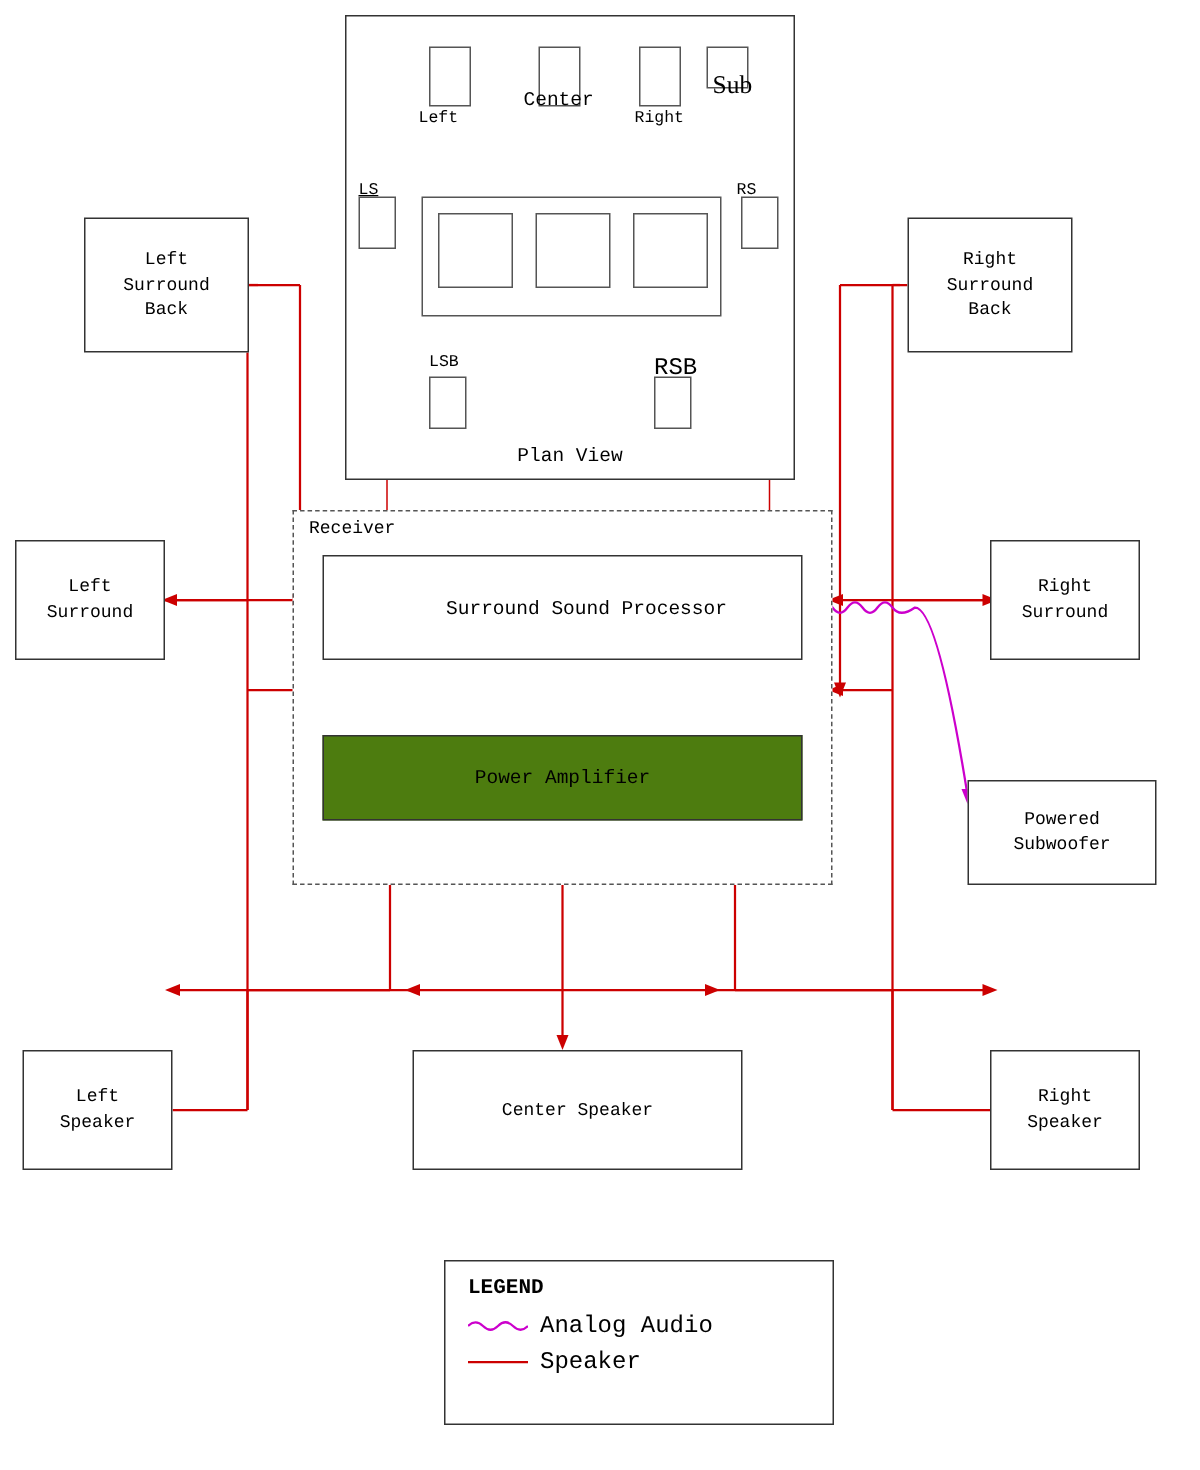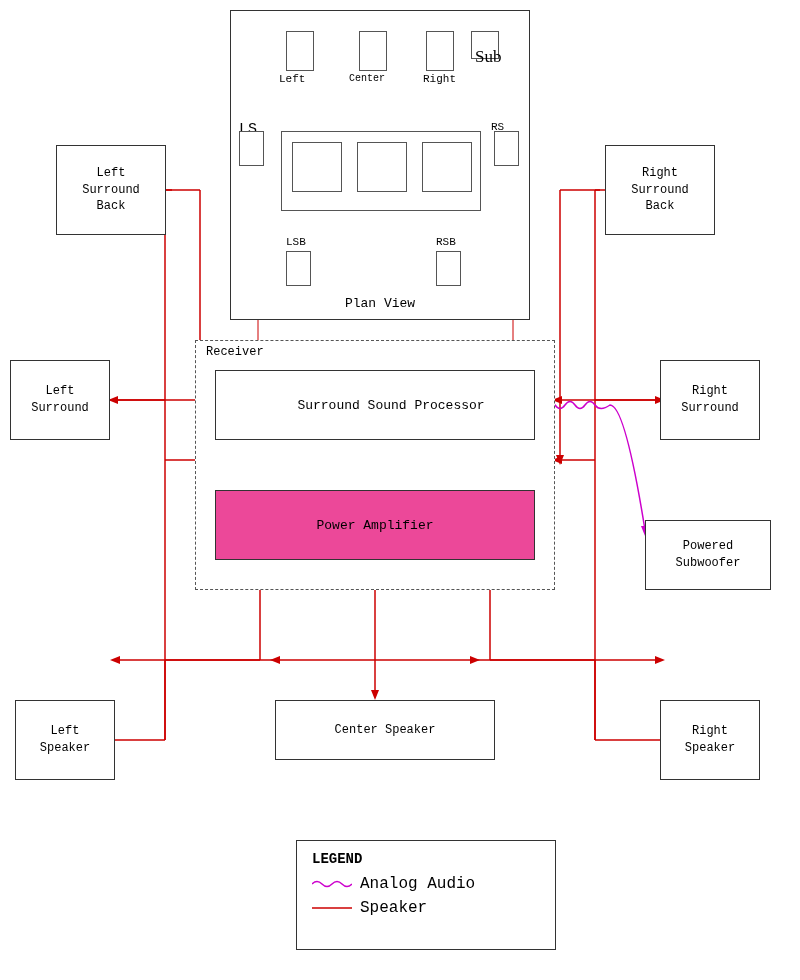--- a/index.html
+++ b/index.html
@@ -87,36 +87,36 @@
       align-items: center;
       justify-content: center;
       font-size: 13px;
       padding-left: 32px;
     }
     
     .pamp-box {
       position: absolute;
       top: 490px; left: 215px;
       width: 320px;
-      height: 70px;
-      border: 1.5px solid #333;
-      background: #ec4899;
+      height: 57px;
+      border: 1.5px solid #333;
+      background: #4d7c0f;
       display: flex;
       align-items: center;
       justify-content: center;
       font-size: 13px;
     }
     
     .lsb-box { top: 145px; left: 56px; width: 110px; height: 90px; }
     .rsb-box { top: 145px; left: 605px; width: 110px; height: 90px; }
     .ls-box  { top: 360px; left: 10px; width: 100px; height: 80px; }
     .rs-box  { top: 360px; left: 660px; width: 100px; height: 80px; }
     .lspk-box { top: 700px; left: 15px; width: 100px; height: 80px; }
     .rspk-box { top: 700px; left: 660px; width: 100px; height: 80px; }
-    .center-spk-box { top: 700px; left: 275px; width: 220px; height: 60px; }
+    .center-spk-box { top: 700px; left: 275px; width: 220px; height: 80px; }
     .subwoofer-box { top: 520px; left: 645px; width: 126px; height: 70px; }
     
     .legend-box {
       position: absolute;
       top: 840px; left: 255px;
       width: 260px;
       height: 110px;
       border: 1.5px solid #333;
       background: #fff;
       padding: 10px 15px;
@@ -225,34 +225,34 @@
 
     <div class="spk-icon" style="top:20px;left:55px;width:28px;height:40px;"></div>
 
     <div class="spk-icon" style="top:20px;left:128px;width:28px;height:40px;"></div>
 
     <div class="spk-icon" style="top:20px;left:195px;width:28px;height:40px;"></div>
 
     <div class="spk-icon" style="top:20px;left:240px;width:28px;height:28px;"></div>
 
     <div style="position:absolute;top:62px;left:48px;font-size:11px;">Left</div>
-    <div style="position:absolute;top:62px;left:118px;font-size:10px;">Center</div>
+    <div style="position:absolute;top:48px;left:118px;font-size:13px;">Center</div>
     <div style="position:absolute;top:62px;left:192px;font-size:11px;">Right</div>
     <div style="position:absolute;top:36px;left:244px;font-size:17px;font-family:Liberation Serif, serif;">Sub</div>
 
-    <div style="position:absolute;top:110px;left:8px;font-size:15px;text-decoration:underline;">LS</div>
+    <div style="position:absolute;top:110px;left:8px;font-size:11px;text-decoration:underline;">LS</div>
     <div class="spk-icon" style="top:120px;left:8px;width:25px;height:35px;"></div>
 
     <div style="position:absolute;top:110px;left:260px;font-size:11px;">RS</div>
     <div class="spk-icon" style="top:120px;left:263px;width:25px;height:35px;"></div>
 
     <div style="position:absolute;top:225px;left:55px;font-size:11px;text-align:center;">LSB</div>
     <div class="spk-icon" style="top:240px;left:55px;width:25px;height:35px;"></div>
 
-    <div style="position:absolute;top:225px;left:205px;font-size:11px;">RSB</div>
+    <div style="position:absolute;top:225px;left:205px;font-size:16px;">RSB</div>
     <div class="spk-icon" style="top:240px;left:205px;width:25px;height:35px;"></div>
 
     <div class="plan-view-label">Plan View</div>
   </div>
 
   <div class="box lsb-box" style="position:absolute;">
     <span>Left<br>Surround<br>Back</span>
   </div>
 
   <div class="box rsb-box" style="position:absolute;">

